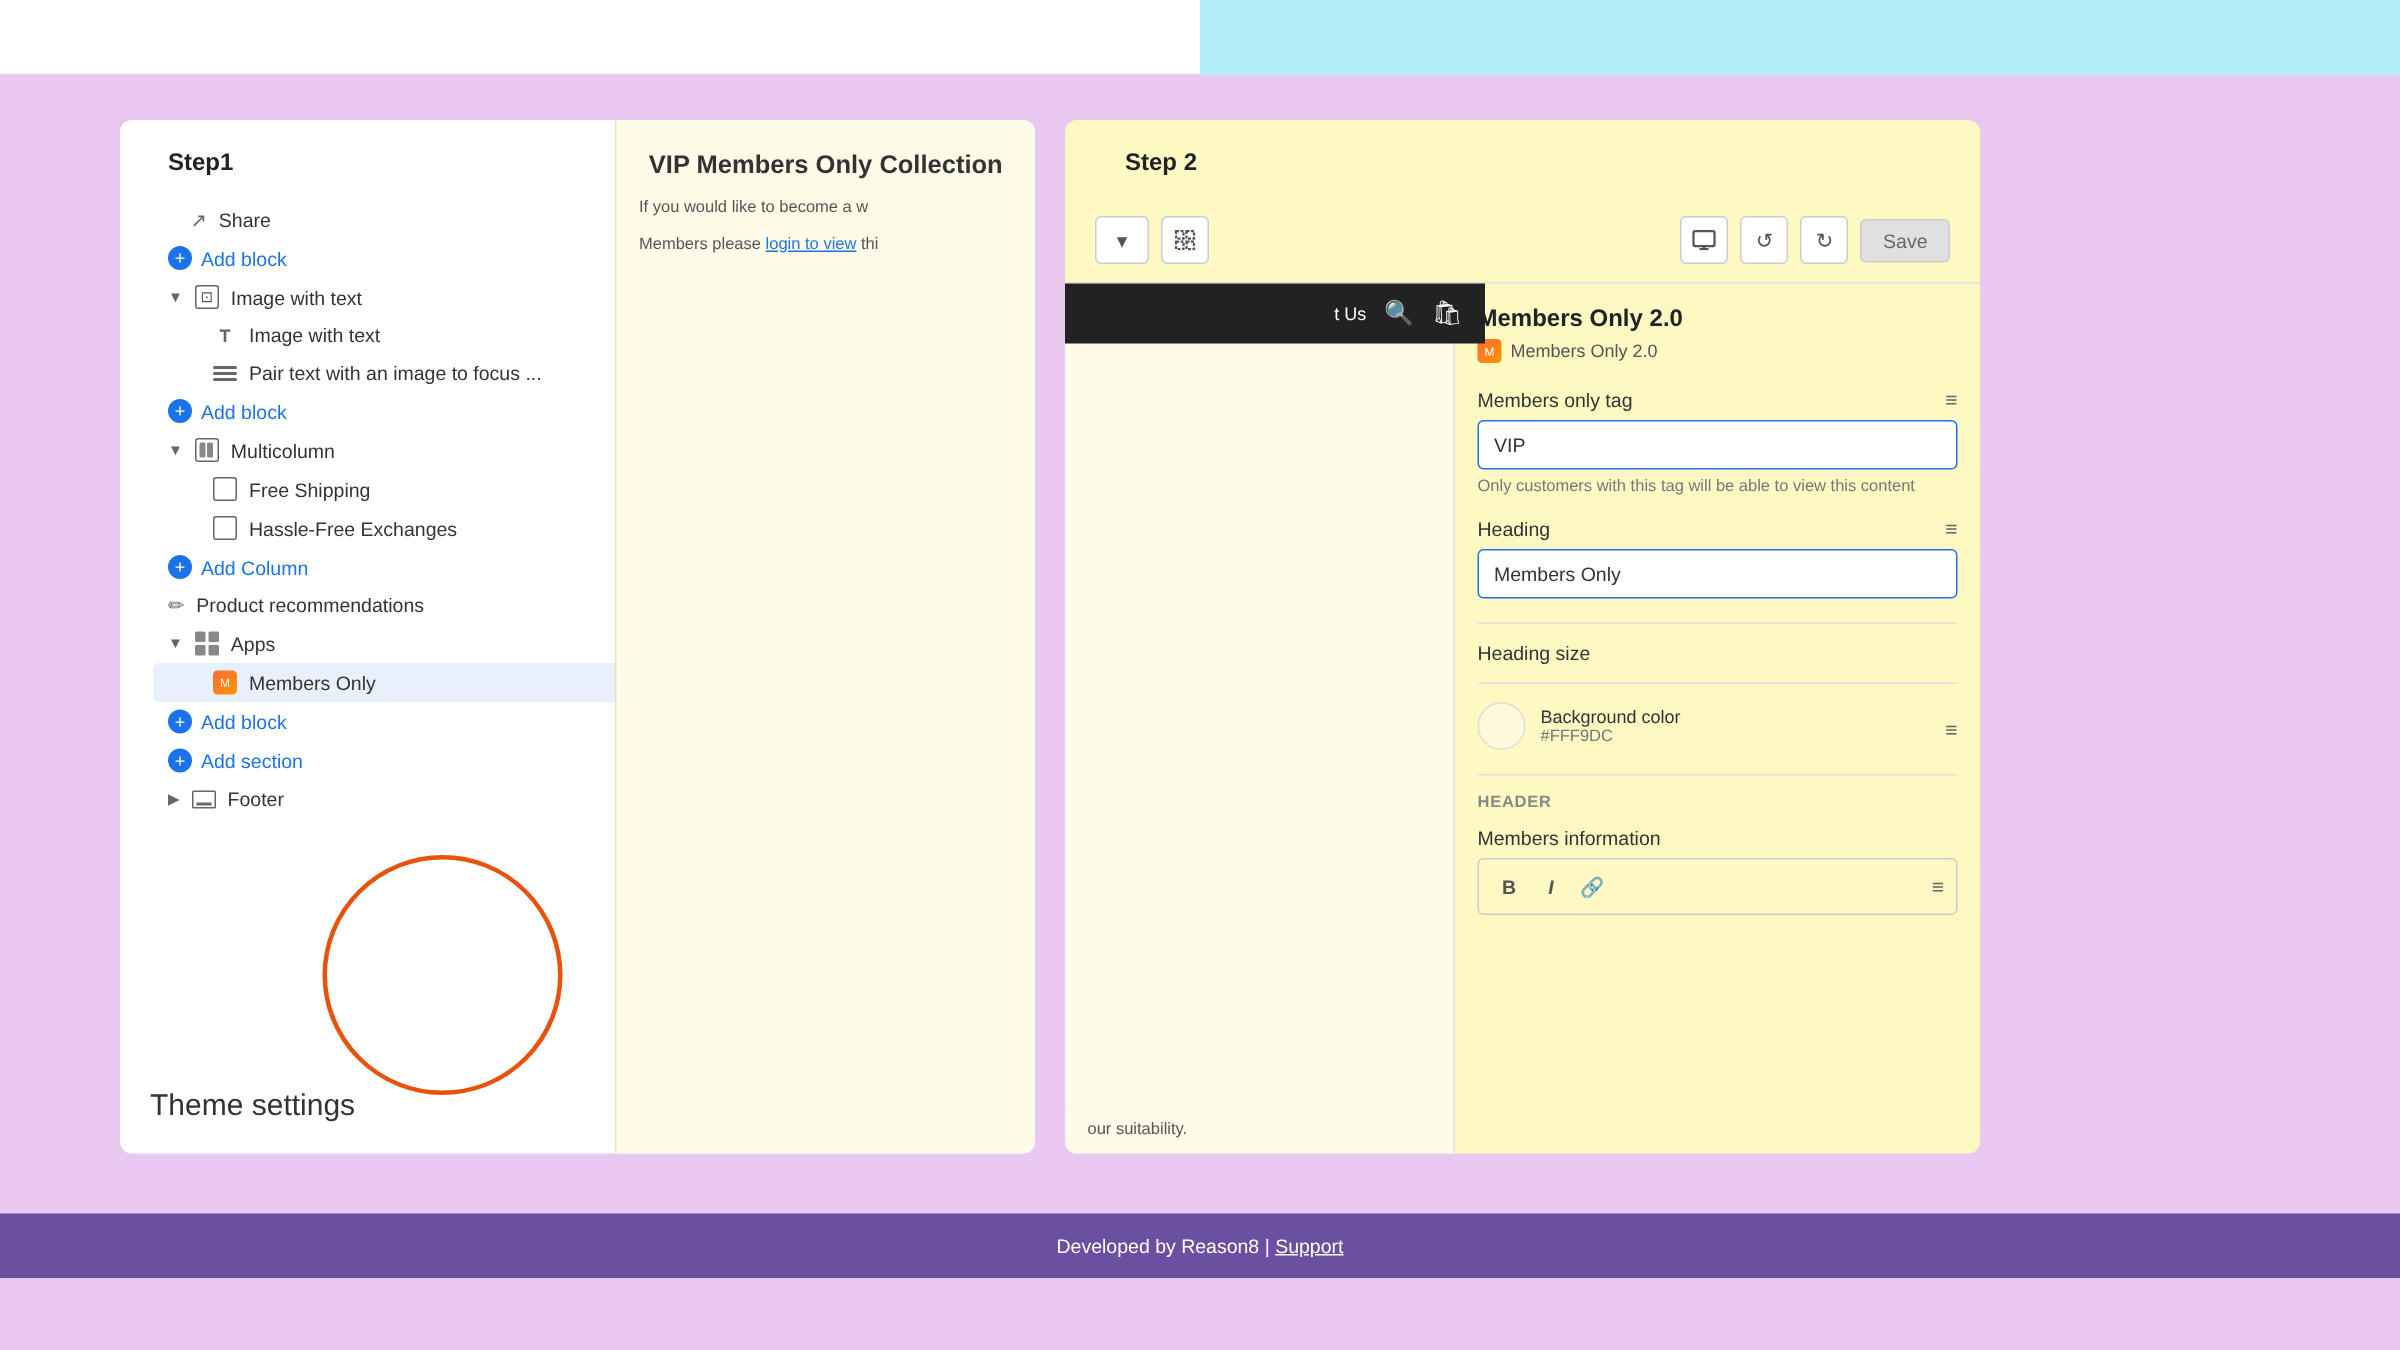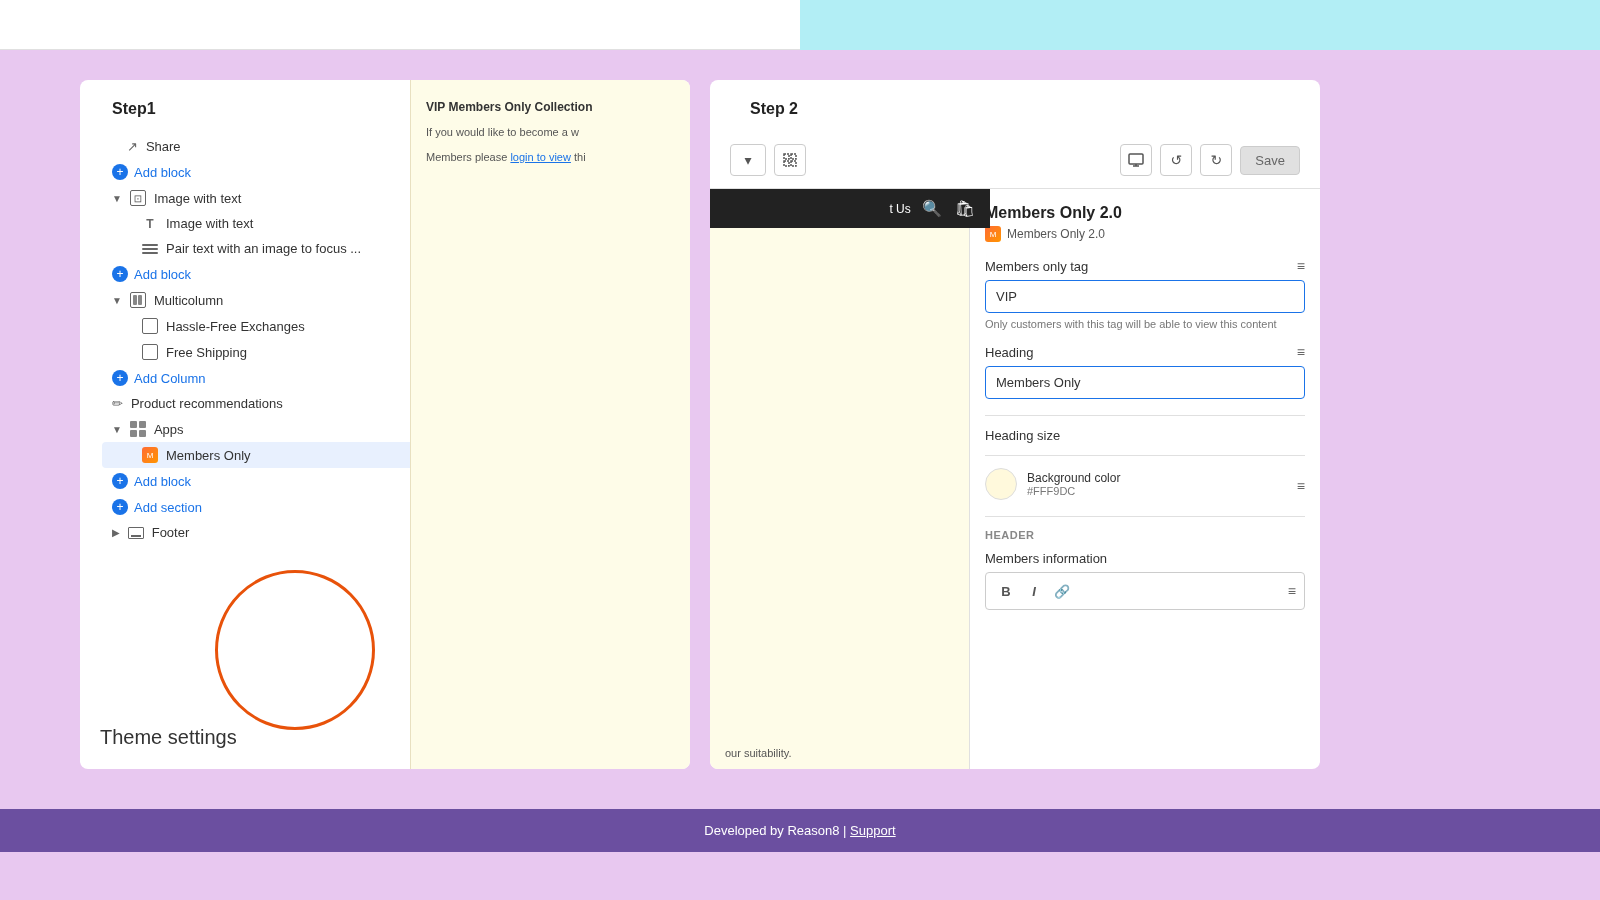--- a/index.html
+++ b/index.html
@@ -179,24 +179,24 @@
       position: absolute;
       right: 0;
       top: 0;
       width: 280px;
       height: 100%;
       background: #fefce8;
       border-left: 1px solid #e8e0c0;
       padding: 20px 15px;
     }
     .preview-title {
-      font-size: 12px;
+      font-size: 17px;
       font-weight: 700;
       color: #333;
-      text-align: left;
+      text-align: center;
       margin-bottom: 10px;
     }
     .preview-text {
       font-size: 11px;
       color: #555;
       line-height: 1.5;
       margin-bottom: 8px;
     }
     .preview-link { color: #1a73e8; text-decoration: underline; }
 
@@ -218,21 +218,21 @@
       position: absolute;
       bottom: 20px;
       left: 20px;
       font-size: 20px;
       font-weight: 500;
       color: #333;
     }
 
     
     .step2-panel {
-      background: #ffffff;
+      background: #fef9c3;
       border-radius: 8px;
       flex: 0 0 610px;
       min-height: 650px;
       overflow: hidden;
     }
 
     .step2-header {
       padding: 20px 20px 0 20px;
       border-bottom: 1px solid #e0e0e0;
       padding-bottom: 12px;
@@ -554,26 +554,26 @@
         <span class="chevron-down">▼</span>
         <div class="icon-box" style="display:flex; gap:1px; padding:1px;">
           <div style="width:4px; height:10px; background:#888; border-radius:1px;"></div>
           <div style="width:4px; height:10px; background:#888; border-radius:1px;"></div>
         </div>
         <span>Multicolumn</span>
       </div>
 
       <div class="sidebar-item indent-2">
         <div class="icon-box"></div>
-        <span>Hassle-Free Exchanges</span>
+        <span>Free Shipping</span>
       </div>
 
       <div class="sidebar-item indent-2">
         <div class="icon-box"></div>
-        <span>Free Shipping</span>
+        <span>Hassle-Free Exchanges</span>
       </div>
 
       <div class="add-item indent-2">
         <div class="plus-circle">+</div>
         <span>Add Column</span>
       </div>
 
       <div class="sidebar-item">
         <span style="font-size:13px; color:#666;">✏</span>
         <span>Product recommendations</span>

